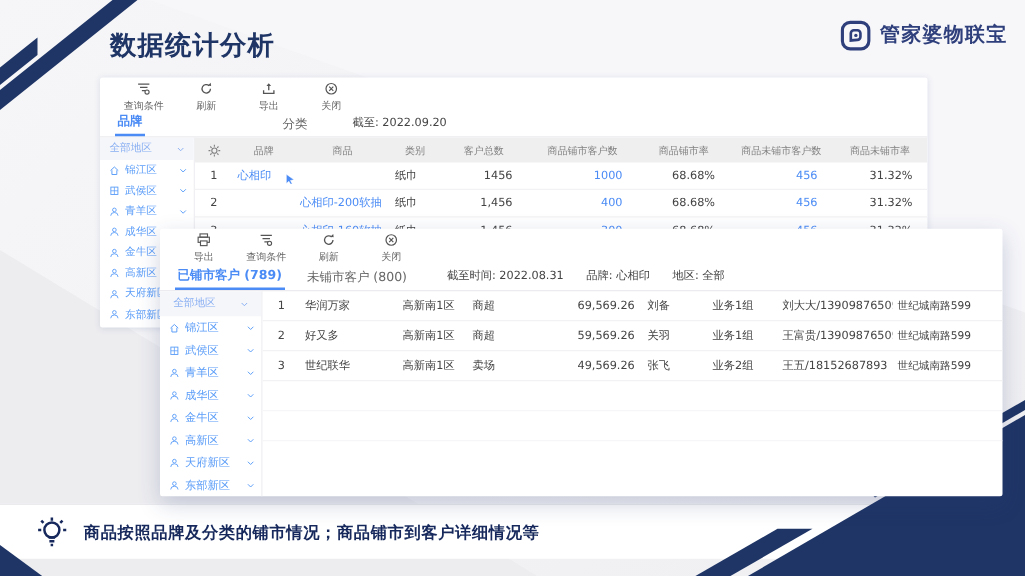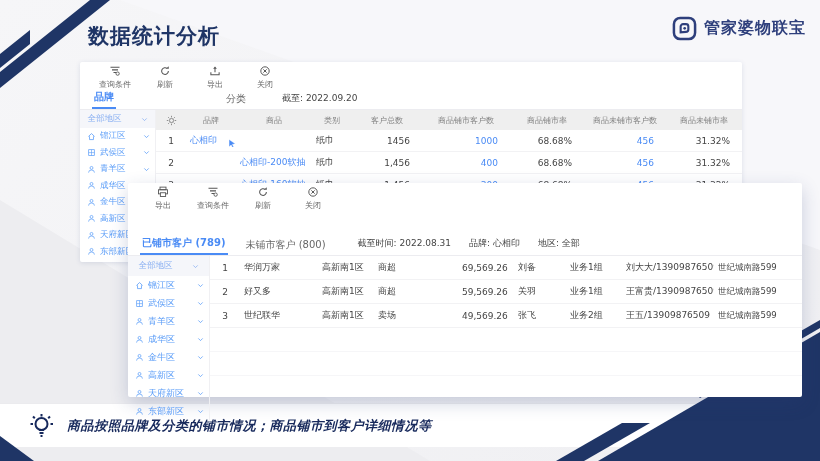--- a/index.html
+++ b/index.html
@@ -31,21 +31,21 @@
     box-shadow:0 6px 18px rgba(40,60,120,.22); z-index:4; }
 
   .toolbar { display:flex; align-items:flex-end; padding:5px 0 0 10px; height:28px; }
   .tool { width:50px; display:flex; flex-direction:column; align-items:center; gap:2px;
     color:#555; cursor:pointer; }
   .tool svg { width:12px; height:12px; }
   .tool .tlabel { font-size:8px; color:#666; white-space:nowrap; }
 
   .tabsrow { display:flex; align-items:flex-end; border-bottom:1px solid #ececf0;
     padding-left:12px; }
-  .p1 .tabsrow { height:20px; } .p2 .tabsrow { height:22px;margin-top:23px; }
+  .p1 .tabsrow { height:20px; } .p2 .tabsrow { height:22px; }
   .tab { font-size:10px; color:#666; padding:0 2px 3px; cursor:pointer; white-space:nowrap; }
   .tab.active { color:#4a8bf5; font-weight:bold; border-bottom:2px solid #4a8bf5; }
   .p1 .tab.active { margin-right:108px; }
   .p1 .asof { margin-left:34px; font-size:9px; color:#444; padding-bottom:4px; white-space:nowrap; }
   .p2 .tab.active { margin-right:16px; }
   .p2 .meta { display:flex; gap:18px; margin-left:30px; font-size:9px; color:#444;
     padding-bottom:5px; white-space:nowrap; }
 
   .content { display:flex; }
   .p1 .content { height:152px; } .p2 .content { height:164px; }
@@ -84,21 +84,21 @@
   .p2 .c0{width:78px}.p2 .c1{width:56px}.p2 .c2{width:84px}.p2 .c3{width:56px}
   .p2 .c4{width:52px}.p2 .c5{width:56px}.p2 .c6{width:92px}.p2 .c7{width:88px;font-size:8.5px}
 
   .cursor-glyph { position:absolute; right:-2px; top:4px; width:11px; height:11px; }
 
   
   .footer-band { position:absolute; left:0; top:403px; width:820px; height:44px;
     background:#fff; border-top:1px solid #ebebee; z-index:1;
     display:flex; align-items:center; padding-left:28px; gap:12px; }
   .footer-band svg { width:27px; height:27px; flex:none; }
-  .footer-tip { font-size:13px; font-weight:bold; color:#17295c; letter-spacing:.5px;font-style:italic; }
+  .footer-tip { font-size:13px; font-weight:bold; color:#17295c; letter-spacing:.5px; }
 </style>
 </head>
 <body>
 
 <div class="stage">
 
   <svg width="0" height="0" style="position:absolute">
     <defs>
       <g id="i-filter">
           <path d="M2,3 h12 M4,6.5 h8 M6,10 h4" stroke="currentColor" stroke-width="1.4" fill="none"></path>
@@ -473,21 +473,21 @@
           <div class="cell c7">世纪城南路599</div>
         </div>
         <div class="trow">
           <div class="cell cA">3</div>
           <div class="cell c0">世纪联华</div>
           <div class="cell c1">高新南1区</div>
           <div class="cell c2">卖场</div>
           <div class="cell c3 num">49,569.26</div>
           <div class="cell c4">张飞</div>
           <div class="cell c5">业务2组</div>
-          <div class="cell c6">王五/13909876509</div>
+          <div class="cell c6">王五/18152687893</div>
           <div class="cell c7">世纪城南路599</div>
         </div>
         <div class="trow empty"></div>
         <div class="trow empty"></div>
       </div>
     </div>
   </div>
 
   <div class="footer-band">
     <svg viewBox="0 0 27 27" style="color:#17295c">

